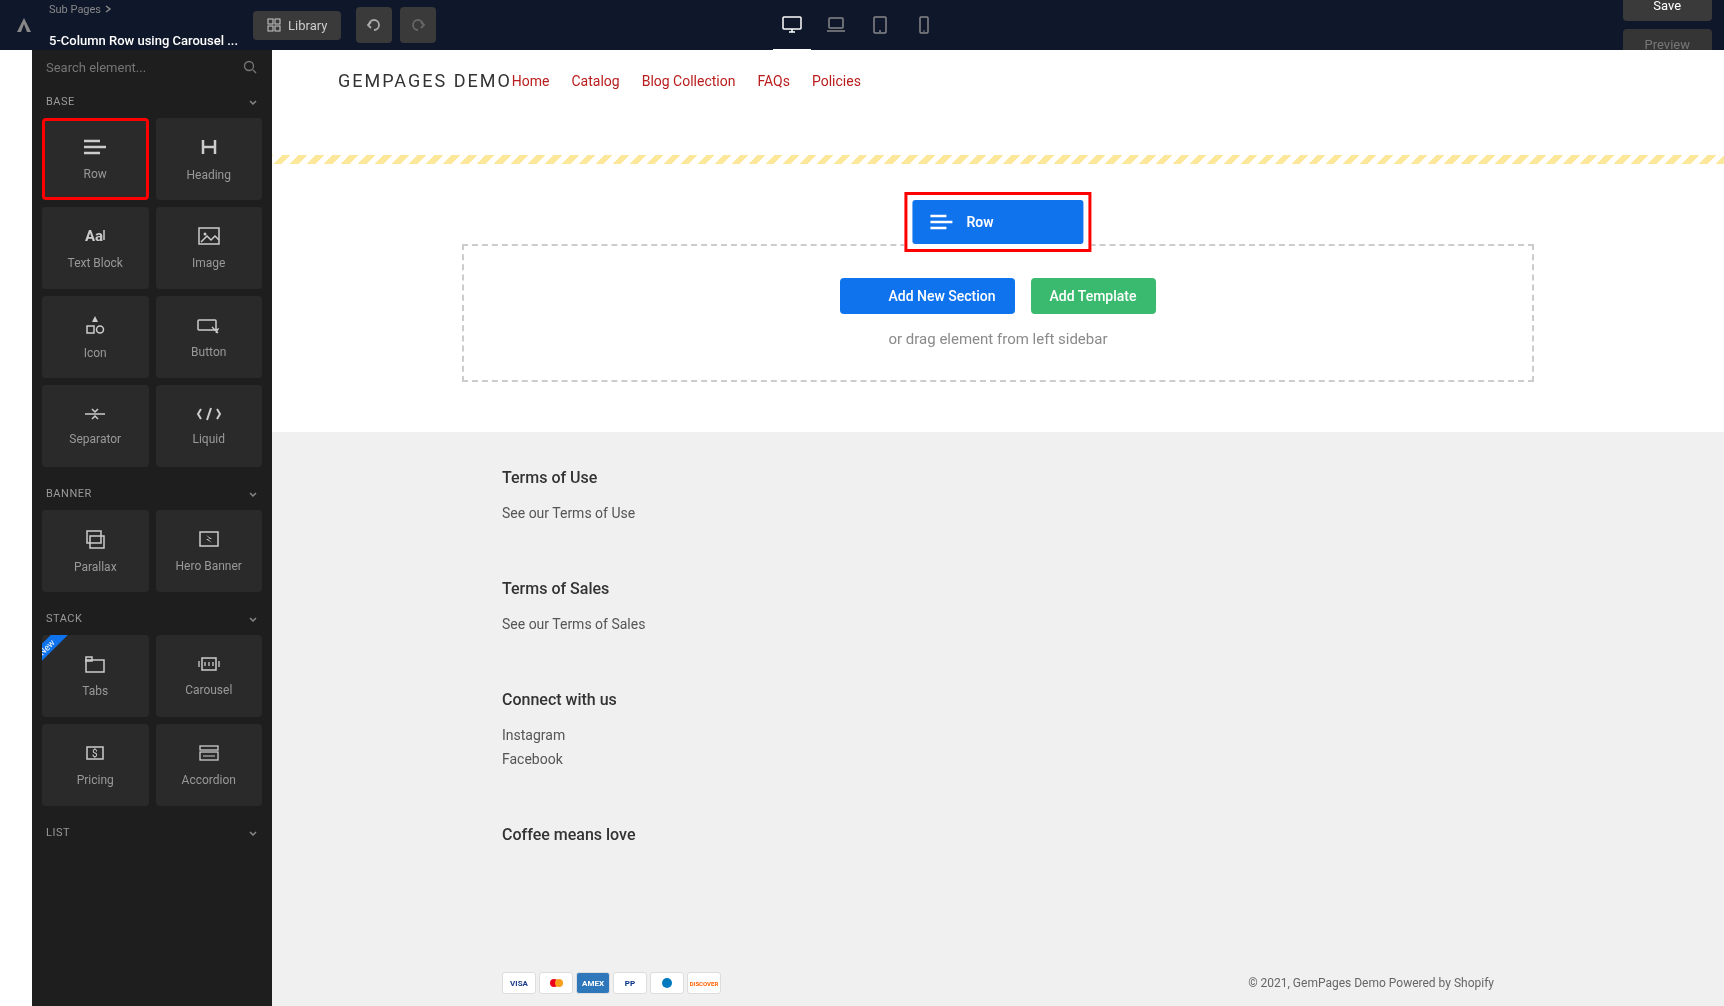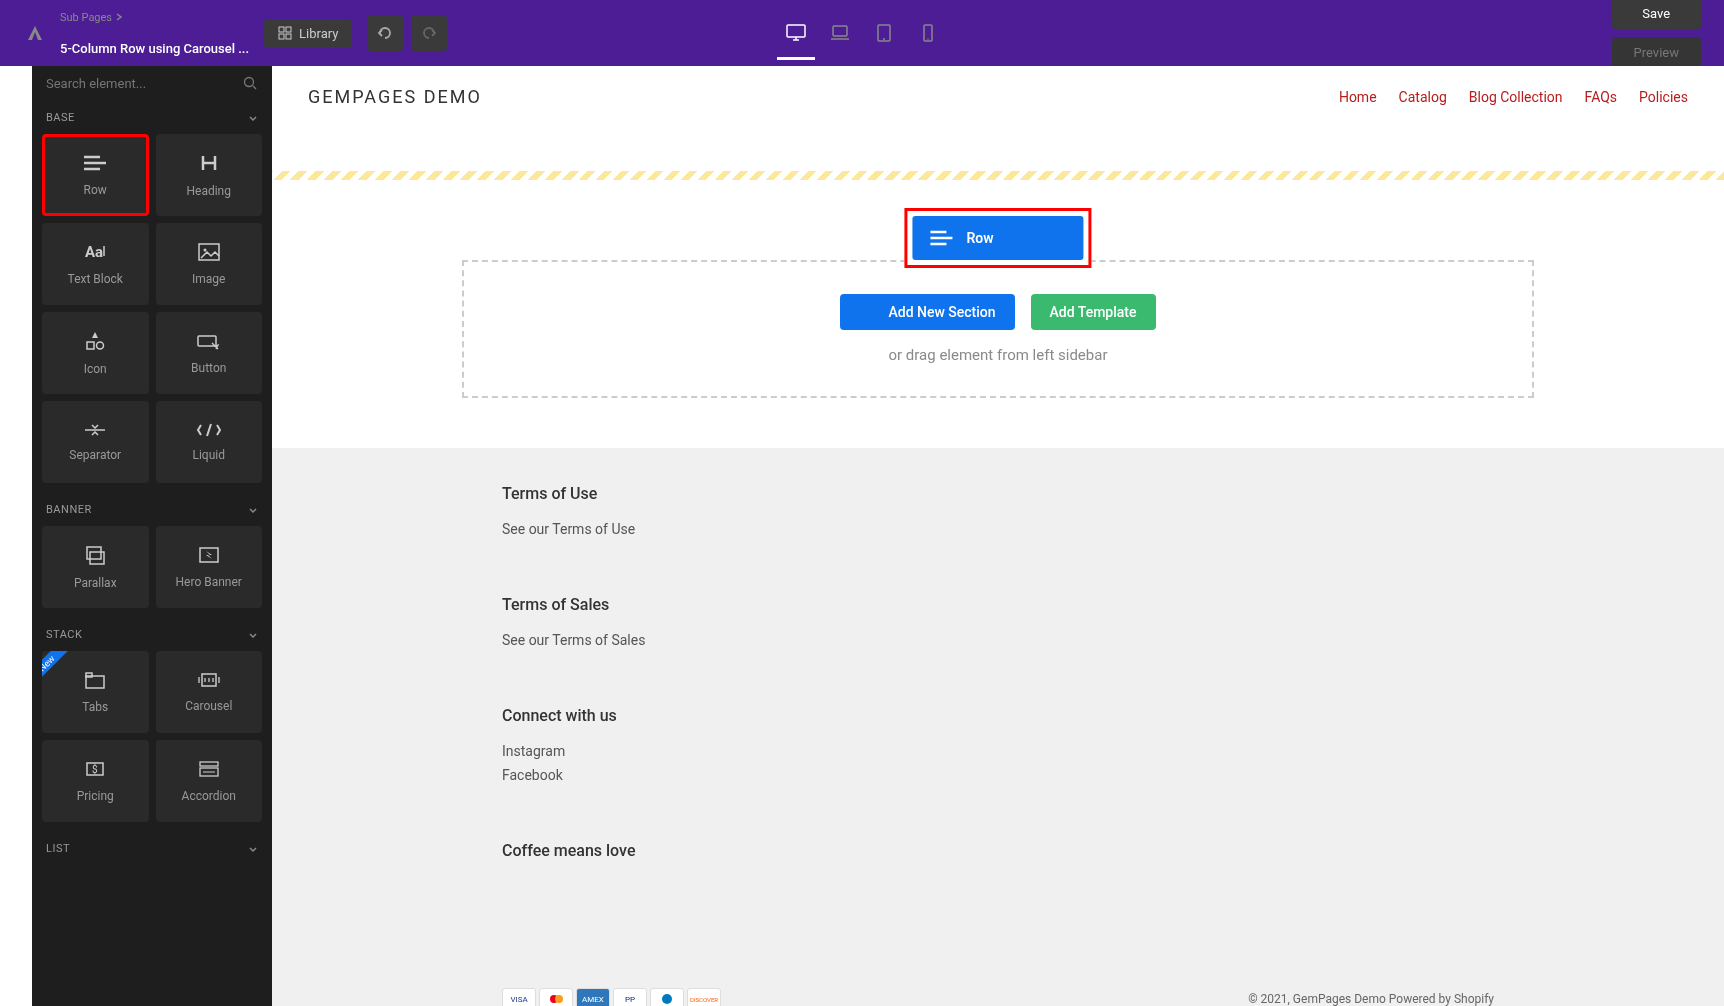--- a/index.html
+++ b/index.html
@@ -1,18 +1,18 @@
 <!DOCTYPE html>
 <html><head>
   <meta charset="utf-8">
   <style>
     * { margin: 0; padding: 0; box-sizing: border-box; font-family: -apple-system, BlinkMacSystemFont, 'Segoe UI', Roboto, sans-serif; }
     body { display: flex; flex-direction: column; height: 100vh; background: #fff; }
     
-    .topbar { height: 66px; background: #4c1d95; display: flex; align-items: center; padding: 0 23px; }
+    .topbar { height: 50px; background: #0f172a; display: flex; align-items: center; padding: 0 12px; }
     .topbar-left { display: flex; align-items: center; gap: 5px; }
     .logo-triangle { width: 24px; height: 24px; display: flex; align-items: center; justify-content: center; }
     .breadcrumb-wrap { display: flex; flex-direction: column; margin-left: 8px; }
     .breadcrumb-top { color: #888; font-size: 11px; display: flex; align-items: center; gap: 3px; }
     .breadcrumb-title { color: #fff; font-size: 13px; font-weight: 500; margin-top: 17px; }
     .library-btn { background: #3a3a3a; color: #ccc; border: none; padding: 7px 14px; border-radius: 4px; font-size: 13px; display: flex; align-items: center; gap: 7px; margin-left: 10px; cursor: pointer; }
     .undo-redo { display: flex; gap: 8px; margin-left: 10px; }
     .ur-btn { width: 36px; height: 36px; background: #3a3a3a; border: none; border-radius: 4px; display: flex; align-items: center; justify-content: center; cursor: pointer; }
     .device-icons { display: flex; gap: 16px; margin: 0 auto; }
     .device-icon { width: 28px; height: 28px; display: flex; align-items: center; justify-content: center; cursor: pointer; position: relative; }
@@ -27,42 +27,42 @@
     .search-box { display: flex; align-items: center; padding: 10px 14px; }
     .search-input { flex: 1; background: transparent; border: none; color: #888; font-size: 13px; outline: none; }
     .section-header { display: flex; justify-content: space-between; align-items: center; padding: 10px 14px; color: #999; font-size: 11px; letter-spacing: 0.5px; cursor: pointer; }
     .element-grid { display: grid; grid-template-columns: 1fr 1fr; gap: 7px; padding: 0 10px 10px; }
     .element-card { background: #2a2a2a; border-radius: 4px; display: flex; flex-direction: column; align-items: center; justify-content: center; height: 82px; cursor: pointer; position: relative; }
     .element-card.highlighted { border: 3px solid #ff0000; }
     .element-label { color: #999; font-size: 12px; margin-top: 10px; }
     .new-badge { position: absolute; top: -2px; left: -2px; background: #0f73ee; color: #fff; font-size: 9px; padding: 1px 18px 1px 6px; transform: rotate(-45deg) translate(-10px, -4px); }
     
     .canvas { flex: 1; background: #fff; overflow: auto; }
-    .site-header { display: flex; justify-content: space-between; align-items: center; padding: 20px 36px; }
+    .site-header { display: flex; align-items: center; padding: 20px 66px; }
     .site-logo { font-size: 18px; letter-spacing: 2px; font-weight: 400; color: #333; }
     .site-nav { display: flex; gap: 22px; }
     .site-nav a { color: #b91c1c; text-decoration: none; font-size: 14px; }
     .yellow-stripe { height: 9px; background: repeating-linear-gradient(-45deg, #fce79b, #fce79b 6px, #fff 6px, #fff 12px); margin-top: 44px; }
     
     .drop-zone { margin: 80px 190px 50px; border: 2px dashed #ccc; padding: 32px; display: flex; flex-direction: column; align-items: center; gap: 16px; position: relative; }
     .drag-row-indicator { position: absolute; top: -54px; left: 50%; transform: translateX(-50%); padding: 5px; border: 3px solid #ff0000; background: #fff; }
     .drag-row-inner { background: #0f73ee; color: #fff; padding: 12px 90px 12px 16px; display: flex; align-items: center; gap: 12px; font-size: 14px; font-weight: 600; border-radius: 3px; }
     .btn-row { display: flex; gap: 16px; }
     .add-section-btn, .add-template-btn { border: none; padding: 10px 19px; border-radius: 4px; font-size: 14px; font-weight: 500; cursor: pointer; color: #fff; }
     .add-section-btn { background: #0f73ee; padding-left: 48px; }
     .add-template-btn { background: #3aba6f; }
     .drag-hint { color: #8a8a8a; font-size: 15px; }
     
     .footer { background: #f0f0f0; padding: 36px 230px 40px; margin-top: 46px; }
     .footer-cols { display: flex; gap: 50px; flex-direction: column; }
     .footer-col h3 { font-size: 16px; font-weight: 500; color: #333; margin-bottom: 18px; }
     .footer-col a { display: block; color: #555; text-decoration: none; font-size: 14px; margin-bottom: 8px; }
     .footer-bottom { display: flex; justify-content: space-between; align-items: center; margin-top: 110px; }
     .payment-icons { display: flex; gap: 3px; }
-    .pay-card { width: 34px; height: 22px; background: #fff; border: 1px solid #ddd; border-radius: 3px; display: flex; align-items: center; justify-content: center; font-size: 8px; font-weight: normal; }
+    .pay-card { width: 34px; height: 22px; background: #fff; border: 1px solid #ddd; border-radius: 3px; display: flex; align-items: center; justify-content: center; font-size: 8px; font-weight: bold; }
     .copyright { color: #666; font-size: 12px; }
     
     .icon-svg { display: block; }
   </style>
 </head>
 <body>
 
 <div class="topbar">
   <div class="topbar-left">
     <div class="logo-triangle">

